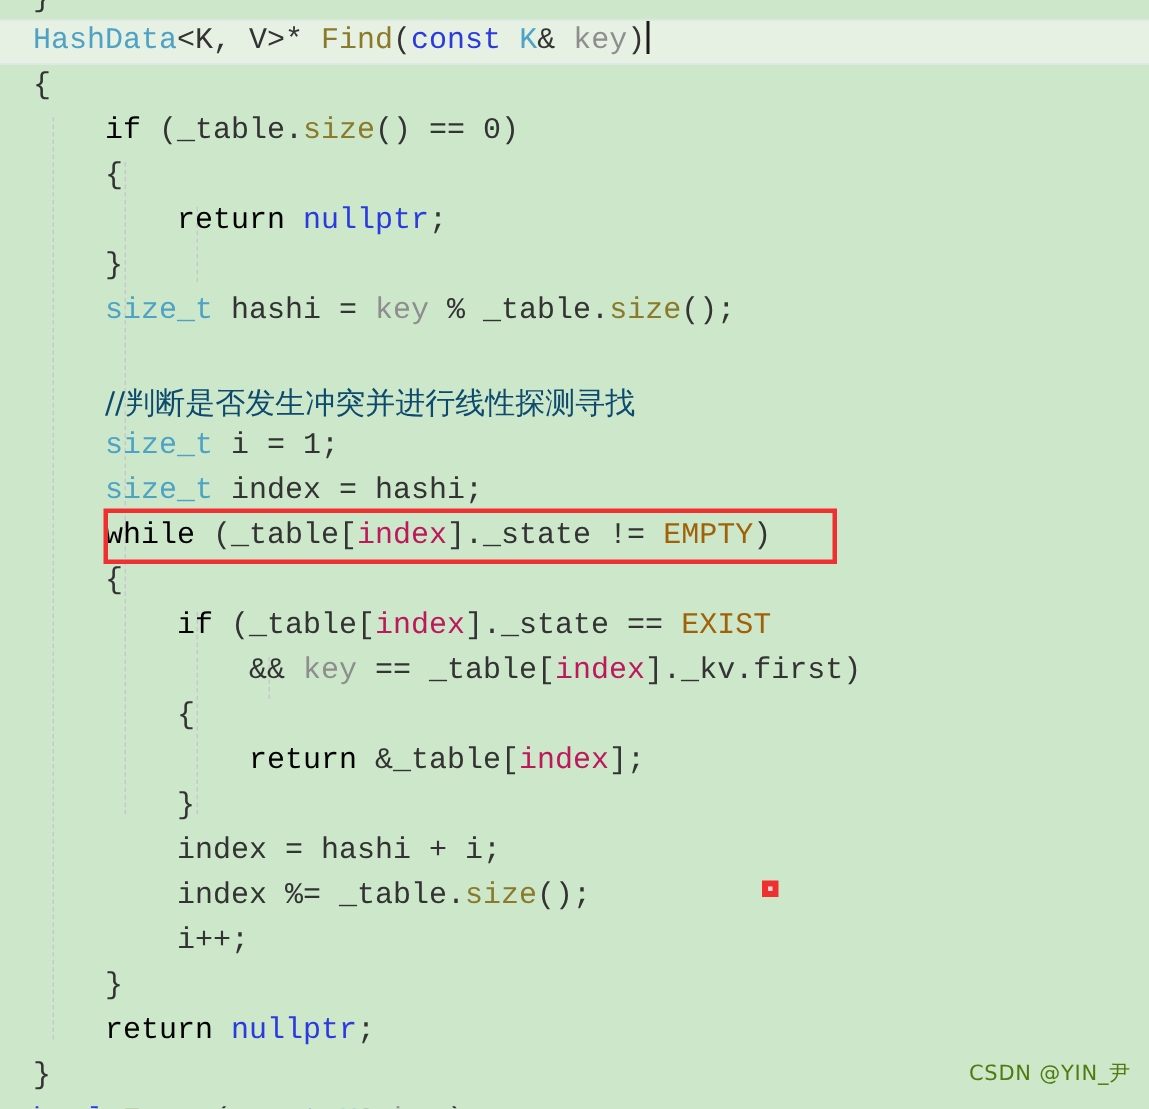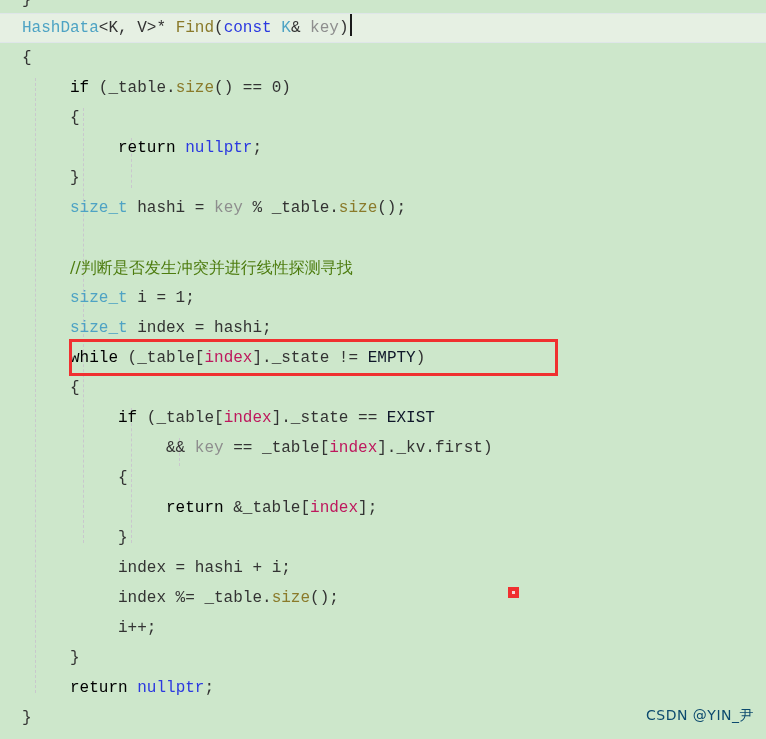--- a/index.html
+++ b/index.html
@@ -16,21 +16,21 @@
     font-family: "Liberation Serif", "DejaVu Serif", serif;
   }
 
   
   #code {
     position: absolute;
     left: 0; top: 0;
     width: 766px;
     height: 739px;
     font-family: "Liberation Mono", "DejaVu Sans Mono", monospace;
-    font-size: 16px;
+    font-size: 20px;
     line-height: 30px;
     white-space: pre;
   }
 
   .line {
     position: relative;
     height: 30px;
     line-height: 30px;
     padding-left: 22px;
     box-sizing: border-box;
@@ -56,22 +56,22 @@
   }
 
   
   .kw      { color: #000000; }          
   .type    { color: #4ea3c4; }          
   .ctype   { color: #2b39e0; }          
   .fn      { color: #8a7a2a; }          
   .param   { color: #8e8e8e; }          
   .plain   { color: #333333; }          
   .member  { color: #be185d; }          
-  .enumv   { color: #0f172a; margin-top: 48px; }          
-  .comment { color: #4d7c0f; }
+  .enumv   { color: #a16207; margin-top: 48px; }          
+  .comment { color: #0c4a6e; }
   .cjk     { font-family: "DejaVu Sans", sans-serif; }
 
   
   .caret {
     display: inline-block;
     width: 2px;
     height: 22px;
     background: #1a1a1a;
     vertical-align: -4px;
     margin-left: 1px;
@@ -129,15 +129,15 @@
     <div class="guide" style="left:131px; top:408px; height:135px;"></div>
     <div class="guide" style="left:179px; top:438px; height:28px;"></div>
   </div>
 
   <div id="code"><div class="line" style="padding-left: 22px; height: 13px; line-height: 0px; overflow: hidden; padding-top: 0px;"><span class="plain">}</span></div><div class="line current" style="padding-left: 22px;"><span class="type">HashData</span><span class="plain">&lt;K, V&gt;* </span><span class="fn">Find</span><span class="plain">(</span><span class="ctype">const</span><span class="plain"> </span><span class="type">K</span><span class="plain">&amp; </span><span class="param">key</span><span class="plain">)</span><span class="caret"></span></div><div class="line" style="padding-left: 22px;"><span class="plain">{</span></div><div class="line" style="padding-left: 70px;"><span class="kw">if</span><span class="plain"> (_table.</span><span class="fn">size</span><span class="plain">() == 0)</span></div><div class="line" style="padding-left: 70px;"><span class="plain">{</span></div><div class="line" style="padding-left: 118px;"><span class="kw">return</span><span class="plain"> </span><span class="ctype">nullptr</span><span class="plain">;</span></div><div class="line" style="padding-left: 70px;"><span class="plain">}</span></div><div class="line" style="padding-left: 70px;"><span class="type">size_t</span><span class="plain"> hashi = </span><span class="param">key</span><span class="plain"> % _table.</span><span class="fn">size</span><span class="plain">();</span></div><div class="line" style="padding-left: 22px;"></div><div class="line" style="padding-left: 70px;"><span class="comment cjk">//判断是否发生冲突并进行线性探测寻找</span></div><div class="line" style="padding-left: 70px;"><span class="type">size_t</span><span class="plain"> i = 1;</span></div><div class="line" style="padding-left: 70px;"><span class="type">size_t</span><span class="plain"> index = hashi;</span></div><div class="line" style="padding-left: 70px;"><span class="kw">while</span><span class="plain"> (_table[</span><span class="member">index</span><span class="plain">]._state != </span><span class="enumv">EMPTY</span><span class="plain">)</span></div><div class="line" style="padding-left: 70px;"><span class="plain">{</span></div><div class="line" style="padding-left: 118px;"><span class="kw">if</span><span class="plain"> (_table[</span><span class="member">index</span><span class="plain">]._state == </span><span class="enumv">EXIST</span></div><div class="line" style="padding-left: 166px;"><span class="plain">&amp;&amp; </span><span class="param">key</span><span class="plain"> == _table[</span><span class="member">index</span><span class="plain">]._kv.first)</span></div><div class="line" style="padding-left: 118px;"><span class="plain">{</span></div><div class="line" style="padding-left: 166px;"><span class="kw">return</span><span class="plain"> &amp;_table[</span><span class="member">index</span><span class="plain">];</span></div><div class="line" style="padding-left: 118px;"><span class="plain">}</span></div><div class="line" style="padding-left: 118px;"><span class="plain">index = hashi + i;</span></div><div class="line" style="padding-left: 118px;"><span class="plain">index %= _table.</span><span class="fn">size</span><span class="plain">();</span></div><div class="line" style="padding-left: 118px;"><span class="plain">i++;</span></div><div class="line" style="padding-left: 70px;"><span class="plain">}</span></div><div class="line" style="padding-left: 70px;"><span class="kw">return</span><span class="plain"> </span><span class="ctype">nullptr</span><span class="plain">;</span></div><div class="line" style="padding-left: 22px;"><span class="plain">}</span></div><div class="line" style="padding-left: 22px; height: 13px; overflow: hidden;"><span class="ctype">bool</span><span class="plain"> </span><span class="fn">Erase</span><span class="plain">(</span><span class="ctype">const</span><span class="plain"> </span><span class="type">K</span><span class="plain">&amp; </span><span class="param">key</span><span class="plain">)</span></div></div>
 
   <div id="highlight-box" style="left: 69px; top: 339px; width: 489px; height: 37px; border-color: rgb(240, 48, 48);"></div>
 
   <div id="marker" style="left: 508px; top: 587px; width: 11px; height: 11px; background: rgb(240, 48, 48);"></div>
 
-  <div id="watermark" style="color: #0c4a6e;">CSDN @YIN_尹</div>
+  <div id="watermark" style="color: #4d7c0f;">CSDN @YIN_尹</div>
 
 </div>
 
 </body></html>

